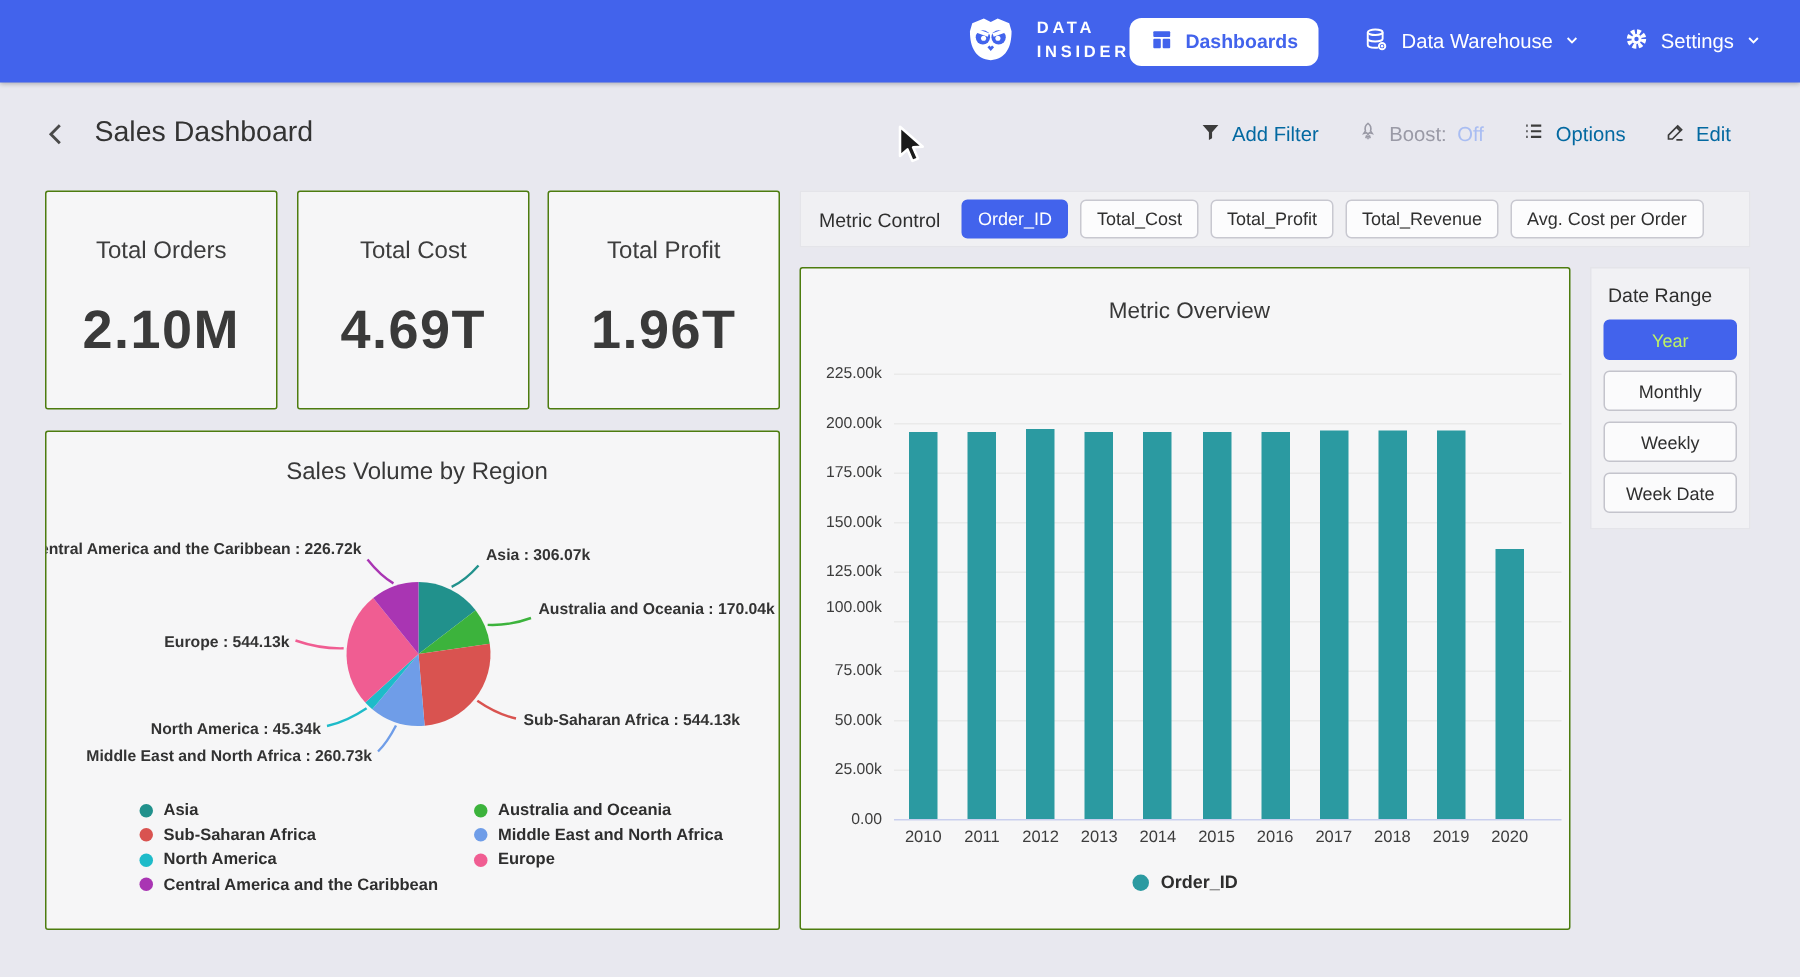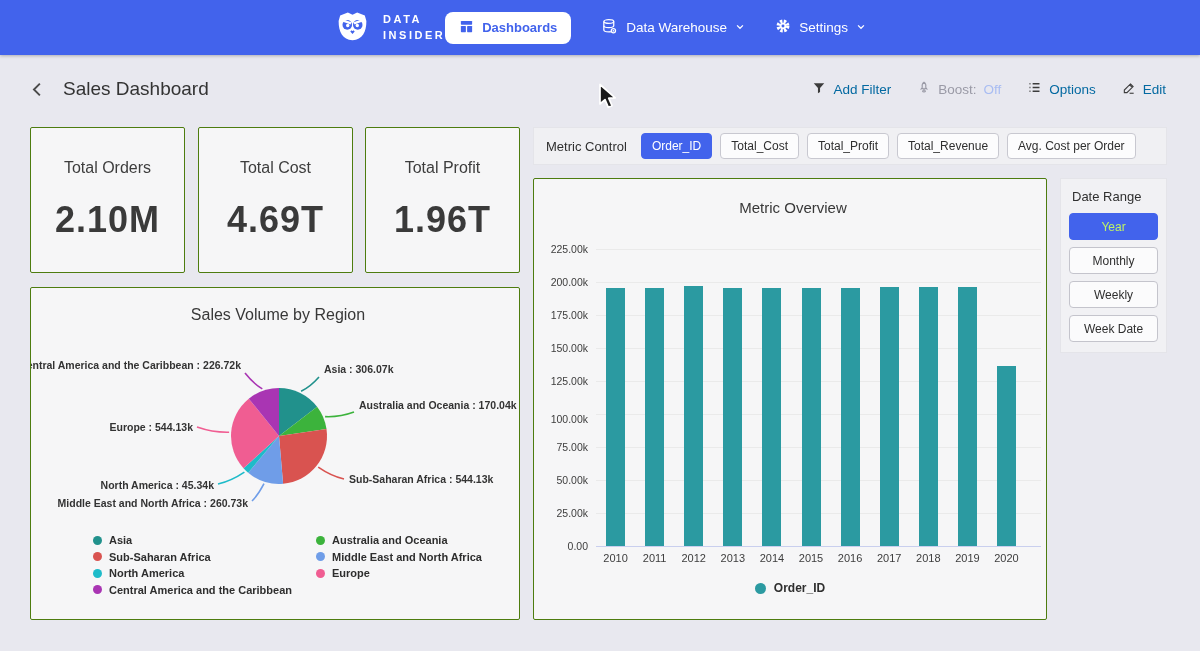--- a/index.html
+++ b/index.html
@@ -1,33 +1,33 @@
 <!DOCTYPE html>
 <html><head>
 <meta charset="utf-8">
 <style>
   * { margin:0; padding:0; box-sizing:border-box; }
   html,body { width:1200px; height:651px; overflow:hidden; }
   body { font-family:"Liberation Sans", sans-serif; background:#e8e8ef; position:relative; }
 
   
   .topnav { position:absolute; left:0; top:0; width:1200px; height:55px; background:#4263ec;
-            display:flex; align-items:center; justify-content:center; padding:8px 26px;
+            display:flex; align-items:center; justify-content:flex-end; padding:8px 26px;
             box-shadow:0 1px 3px rgba(0,0,0,.25); z-index:5; }
   .brand { display:flex; align-items:center; gap:12px; }
   .brand-text { color:#fff; font-size:11px; font-weight:bold; letter-spacing:2.5px; line-height:1.45; }
   .nav-right { display:flex; align-items:center; gap:30px; }
   .nav-btn { display:flex; align-items:center; gap:8px; background:#fff; border:none; border-radius:8px;
              padding:7px 14px; color:#4263ec; font-size:13px; font-weight:bold; cursor:pointer; }
   .nav-item { display:flex; align-items:center; gap:8px; color:#fff; font-size:13.5px; cursor:pointer; }
   .chev { width:10px; height:10px; }
 
   
   .subheader { position:absolute; left:0; top:55px; width:1200px; height:68px;
-               display:flex; align-items:center; justify-content:space-between; padding:0 34px 0 28px; }
+               display:flex; align-items:center; justify-content:space-between; padding:0 46px 0 28px; }
   .sh-left { display:flex; align-items:center; gap:16px; }
   .page-title { font-size:19px; color:#333; font-weight:500; }
   .toolbar { display:flex; align-items:center; gap:26px; }
   .tool { display:flex; align-items:center; gap:7px; font-size:13.5px; color:#0369a1; font-weight:500; cursor:pointer; }
   .tool.disabled { color:#9a9aa6; cursor:default; }
   .boost-off { color:#a9bdf2; }
 
   
   .card { position:absolute; background:#f6f6f7; border:1px solid #4d7c0f; border-radius:2px; }
   .kpi { width:155px; height:146px; top:127px; display:flex; flex-direction:column; align-items:center;
@@ -285,21 +285,21 @@
     <div class="ytick" style="top: 64px;">225.00k</div>
     <div class="gridline" style="top: 103px;"></div>
     <div class="ytick" style="top: 97px;">200.00k</div>
     <div class="gridline" style="top: 136px;"></div>
     <div class="ytick" style="top: 130px;">175.00k</div>
     <div class="gridline" style="top: 169px;"></div>
     <div class="ytick" style="top: 163px;">150.00k</div>
     <div class="gridline" style="top: 202px;"></div>
     <div class="ytick" style="top: 196px;">125.00k</div>
     <div class="gridline" style="top: 235px;"></div>
-    <div class="ytick" style="top: 234px;">100.00k</div>
+    <div class="ytick" style="top: 220px;">100.00k</div>
     <div class="gridline" style="top: 268px;"></div>
     <div class="ytick" style="top: 262px;">75.00k</div>
     <div class="gridline" style="top: 301px;"></div>
     <div class="ytick" style="top: 295px;">50.00k</div>
     <div class="gridline" style="top: 334px;"></div>
     <div class="ytick" style="top: 328px;">25.00k</div>
     <div class="gridline base" style="top: 367px;"></div>
     <div class="ytick" style="top: 361px;">0.00</div>
     <div class="bars">
       <div class="slot">

